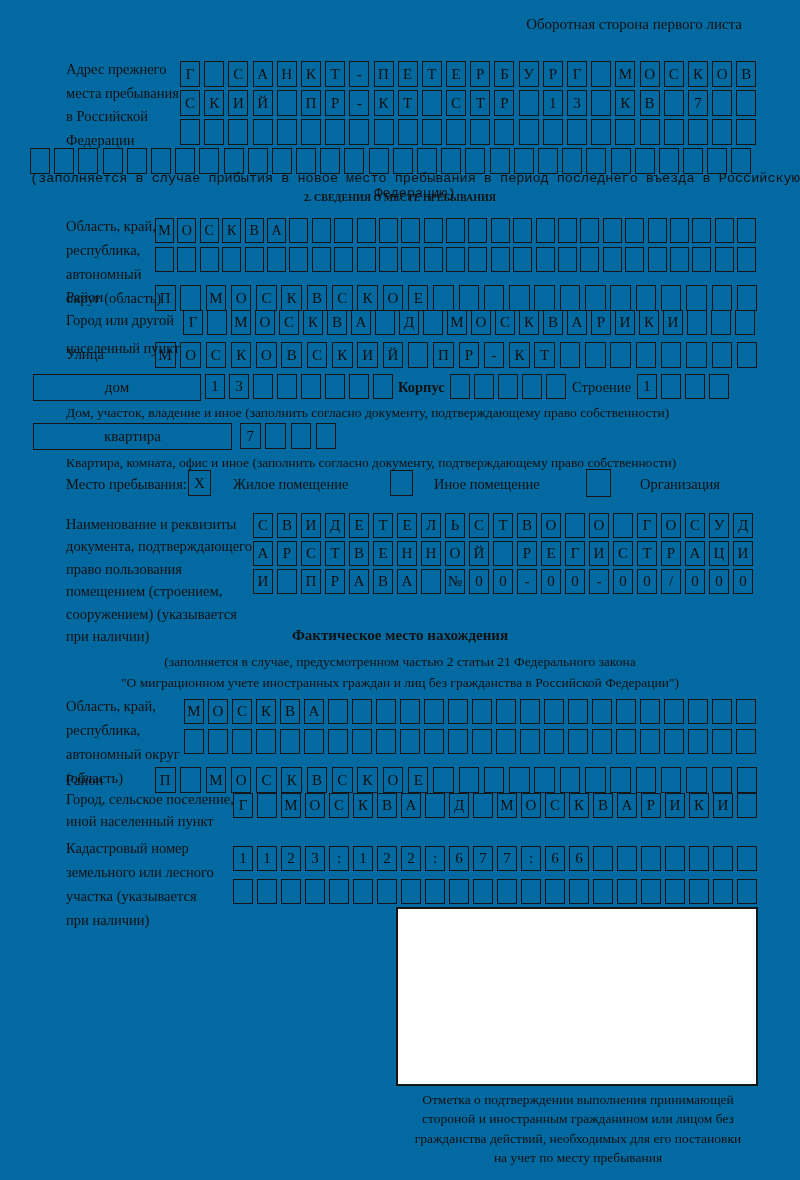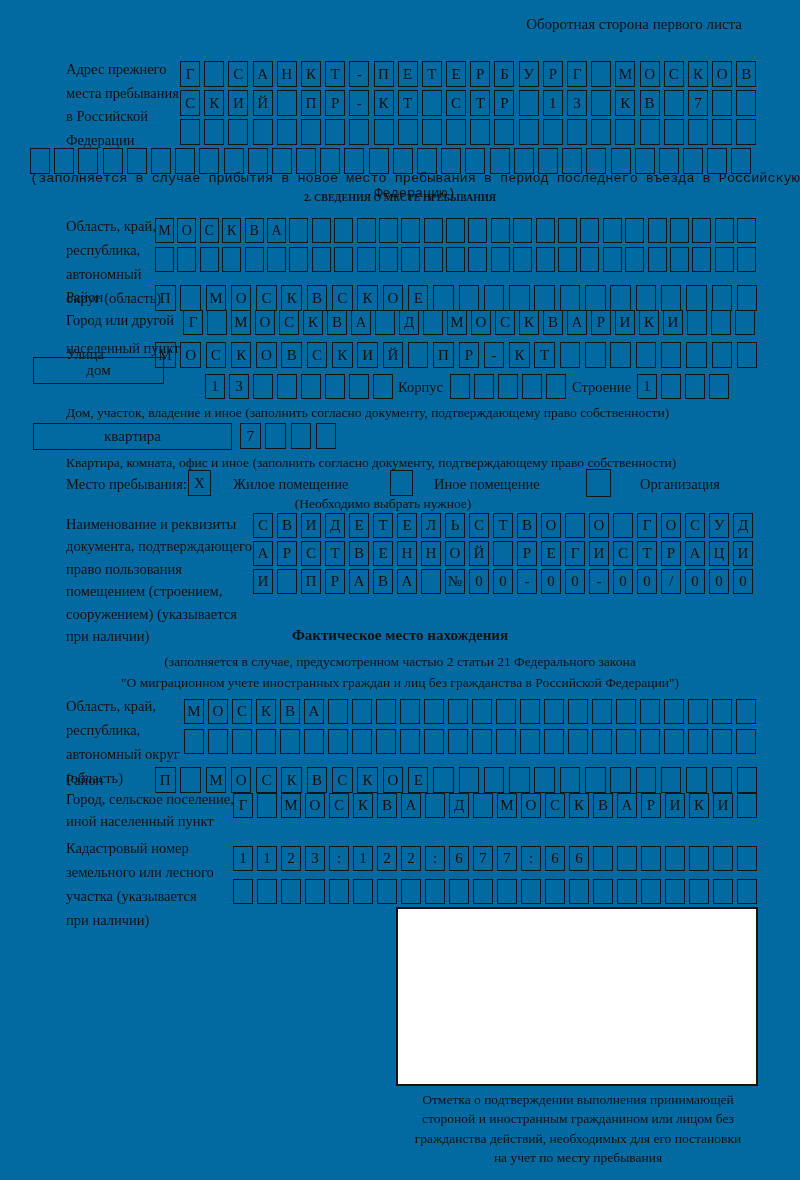--- a/index.html
+++ b/index.html
@@ -290,32 +290,32 @@
       <span class="c"></span>
       <span class="c"></span>
       <span class="c"></span>
       <span class="c"></span>
       <span class="c"></span>
       <span class="c"></span>
       <span class="c"></span>
       <span class="c"></span>
     </div>
 
-  <div class="abs wbox" style="left:33px;top:357px;width:131px;height:27px;">дом</div>
+  <div class="abs wbox" style="left:33px;top:374px;width:168px;height:27px;">дом</div>
   <div class="abs grid p24s" style="left:205px;top:374px;">
       <span class="c">1</span>
       <span class="c">3</span>
       <span class="c"></span>
       <span class="c"></span>
       <span class="c"></span>
       <span class="c"></span>
       <span class="c"></span>
       <span class="c"></span>
     </div>
-  <div class="abs lbl" style="left:398px;top:376px;">Корпус</div>
+  <div class="abs lbl" style="left:398px;top:376px;font-weight:bold;">Корпус</div>
   <div class="abs grid p24s" style="left:450px;top:374px;">
       <span class="c"></span>
       <span class="c"></span>
       <span class="c"></span>
       <span class="c"></span>
       <span class="c"></span>
     </div>
   <div class="abs lbl" style="left:572px;top:376px;">Строение</div>
   <div class="abs grid p24s" style="left:637px;top:374px;">
       <span class="c">1</span>
@@ -334,21 +334,20 @@
     </div>
   <div class="abs note" style="left:66px;top:455px;">Квартира, комната, офис и иное (заполнить согласно документу, подтверждающему право собственности)</div>
 
   <div class="abs lbl" style="left:66px;top:473px;">Место пребывания:</div>
   <div class="abs cbx" style="left:188px;top:470px;">X</div>
   <div class="abs lbl" style="left:233px;top:473px;">Жилое помещение</div>
   <div class="abs cbx" style="left:390px;top:470px;"></div>
   <div class="abs lbl" style="left:434px;top:473px;">Иное помещение</div>
   <div class="abs cbx" style="left:586px;top:469px;width:25px;height:28px;"></div>
   <div class="abs lbl" style="left:640px;top:473px;">Организация</div>
-  <div class="abs note" style="left:238px;top:496px;width:290px;text-align:center;">(Необходимо выбрать нужное)</div>
 
   <div class="abs lbl" style="left:66px;top:513px;line-height:22.4px;">Наименование и реквизиты
 документа, подтверждающего
 право пользования
 помещением (строением,
 сооружением) (указывается
 при наличии)</div>
   <div class="abs grid p24s" style="left:253px;top:513px;">
       <span class="c">С</span>
       <span class="c">В</span>

